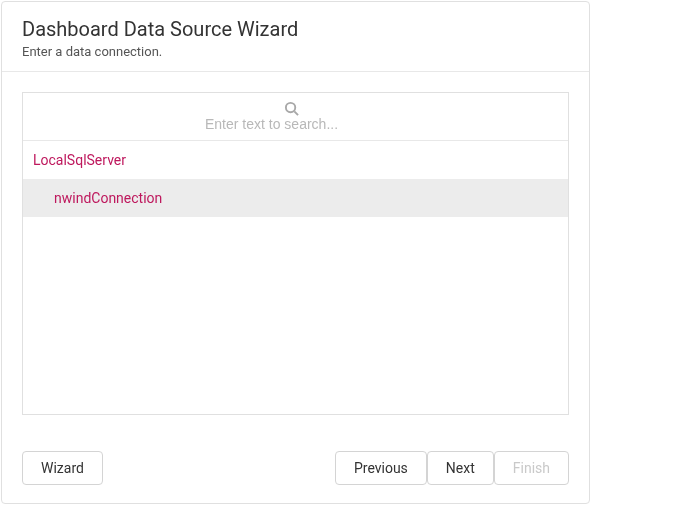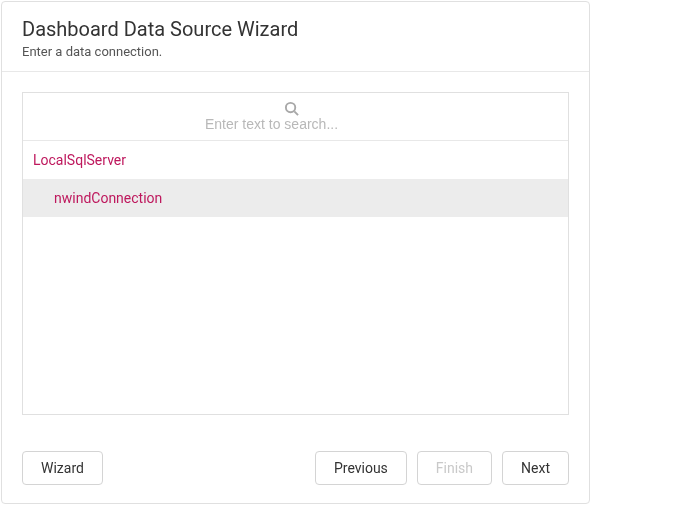--- a/index.html
+++ b/index.html
@@ -101,21 +101,20 @@
       flex: 1;
     }
     .btn {
       border: 1px solid #d4d4d4;
       background: #fff;
       color: #333;
       font-size: 14px;
       padding: 8px 18px;
       border-radius: 4px;
       cursor: pointer;
-      margin-left: 10px;
       font-family: inherit;
     }
     .btn:first-child {
       margin-left: 0;
     }
     .btn.disabled {
       color: #c9c9c9;
       cursor: default;
     }
   </style>
@@ -147,16 +146,16 @@
           <span>nwindConnection</span>
         </div>
       </div>
     </div>
   </div>
 
   <div class="wizard-footer">
     <button class="btn">Wizard</button>
     <div class="footer-spacer"></div>
     <button class="btn">Previous</button>
+    <button class="btn">Next</button>
     <button class="btn disabled">Finish</button>
-    <button class="btn">Next</button>
   </div>
 </div>
 
 </body></html>

